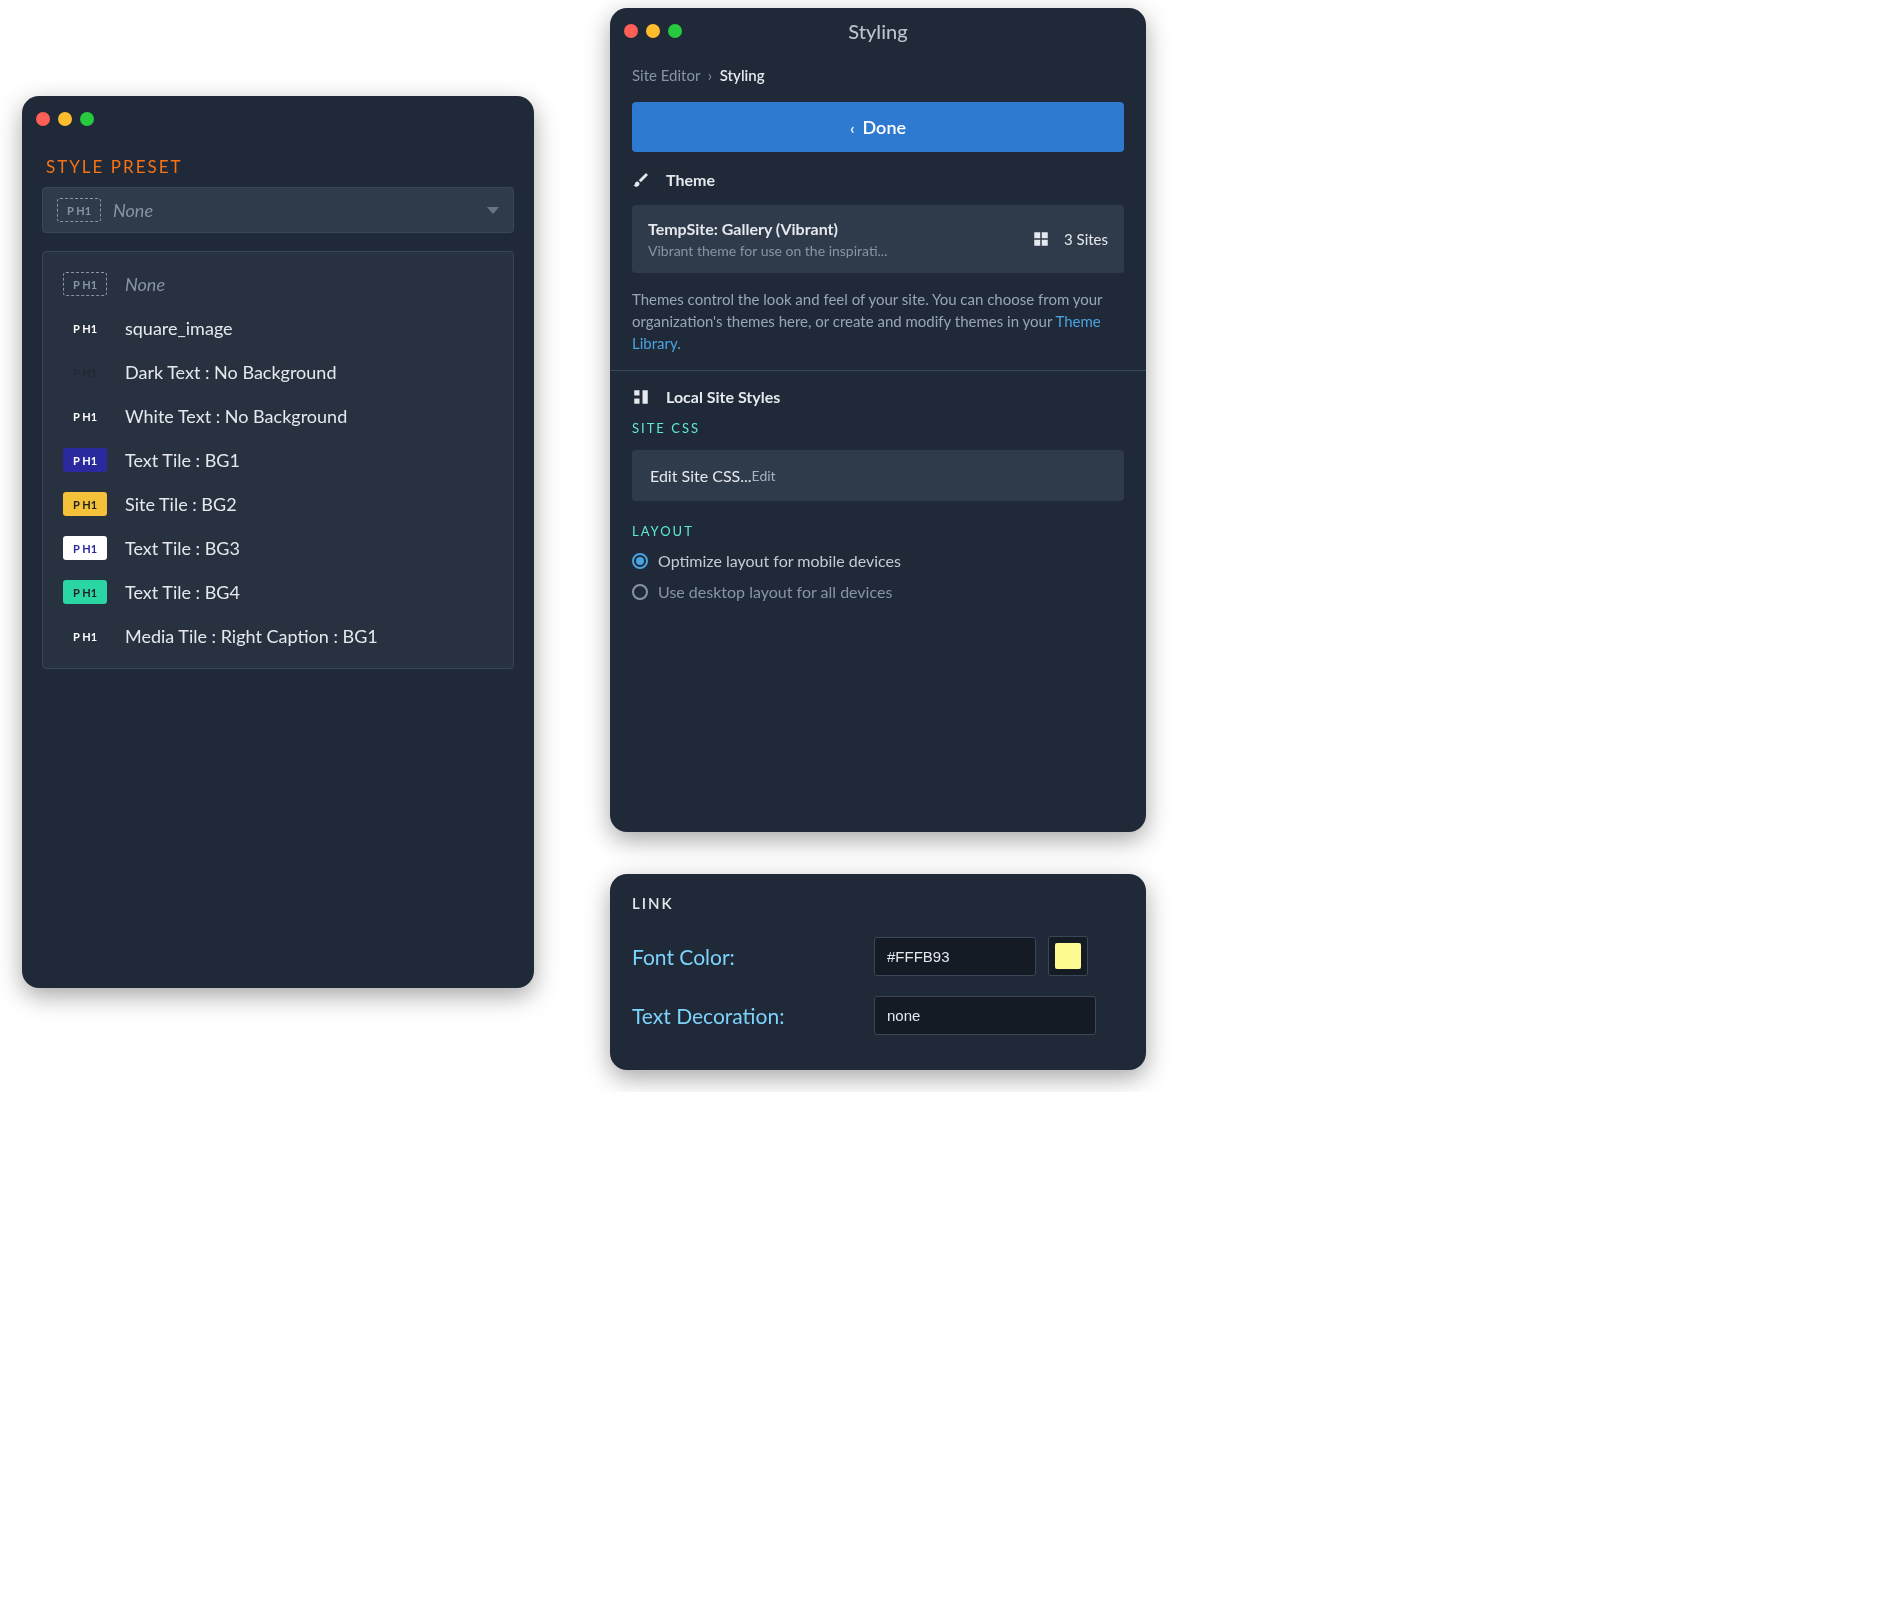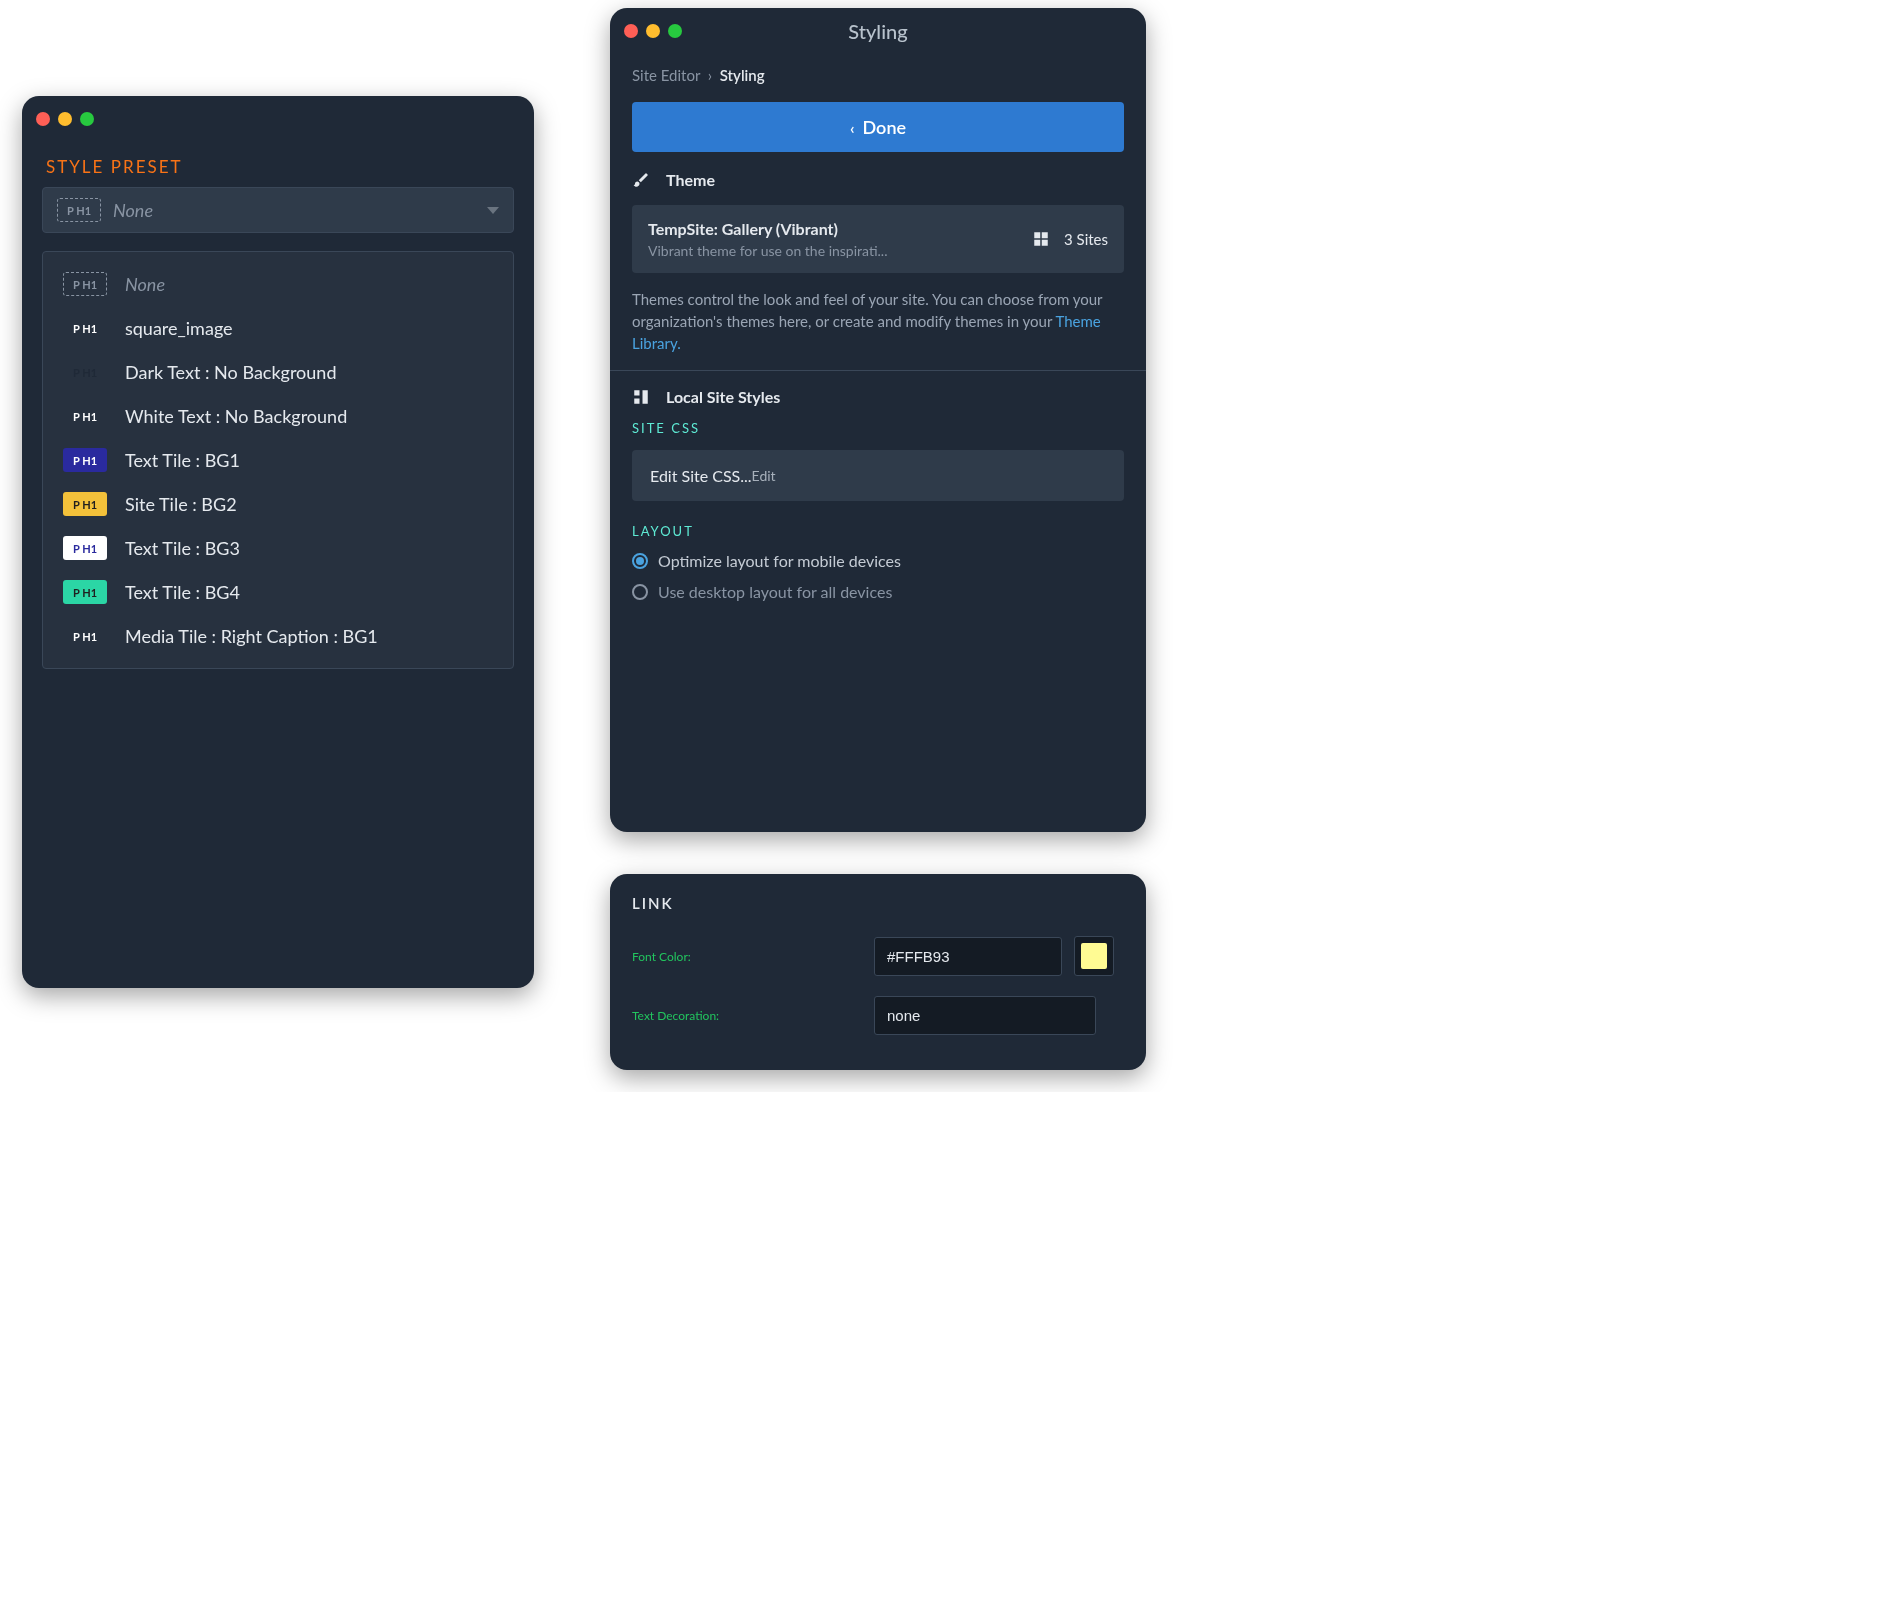--- a/index.html
+++ b/index.html
@@ -185,29 +185,29 @@
   .radio .fill { width: 8px; height: 8px; border-radius: 50%; background: #4aa3e0; }
 
   
   #link-panel { left: 610px; top: 874px; width: 536px; height: 196px; padding-bottom: 10px;}
   .link-head { color: #e5e9ee; font-size: 15px; letter-spacing: 2px; font-weight: 600; padding: 20px 22px 14px; }
   .kv-row {
     display: flex; align-items: center;
     padding: 10px 22px;
     gap: 12px;
   }
-  .kv-row .k { color: #22c55e; font-size: 12px; width: 230px; }
+  .kv-row .k { color: #7dd3fc; font-size: 21px; width: 230px; }
   .kv-input {
     background: #141b24;
     border: 1px solid #3a4758;
     border-radius: 3px;
     padding: 10px 12px;
     color: #e5e9ee;
     font-size: 15px;
-    width: 188px;
+    width: 162px;
   }
   .kv-input.wide { width: 222px; }
   .swatch-wrap {
     background: #141b24;
     border: 1px solid #3a4758;
     border-radius: 3px;
     padding: 6px;
     display: inline-flex;
   }
   .swatch { width: 26px; height: 26px; background: #fffb93; border-radius: 2px; }

